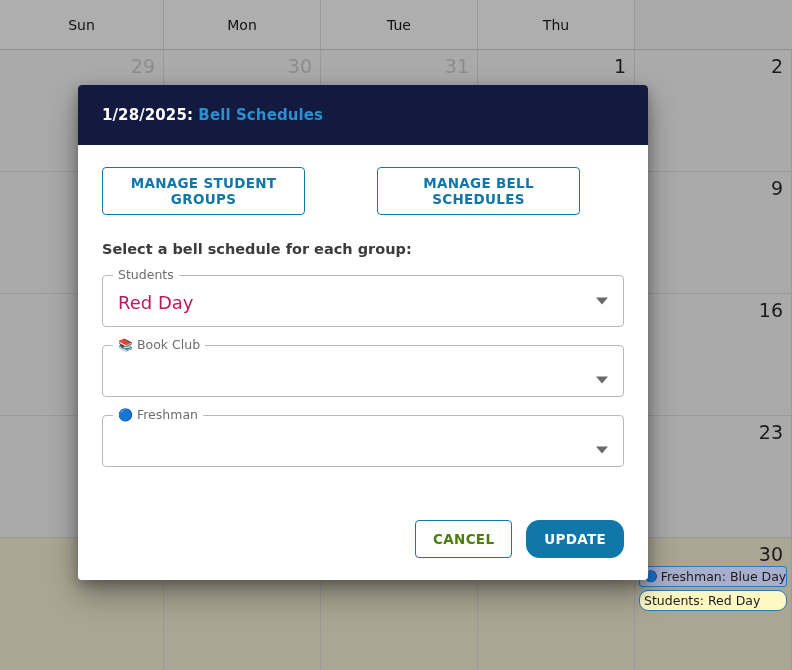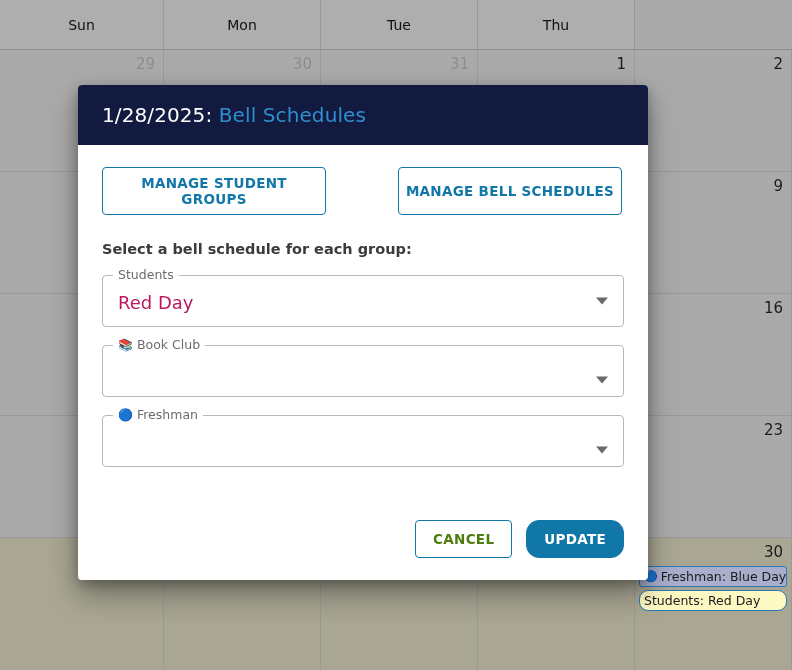--- a/index.html
+++ b/index.html
@@ -56,21 +56,21 @@
     border-right: 1px solid #9a9a9a;
     box-sizing: border-box;
     background: #aaaaaa;
   }
   .cal-daycell:first-child { flex: 0 0 164px; }
   .cal-daycell.highlight { background: #a9a693; }
   .daynum {
     position: absolute;
     top: 5px;
     right: 8px;
-    font-size: 15px;
+    font-size: 19px;
     color: #1b1b1b;
   }
   .daynum.muted { color: #8d8d8d; }
 
   .chips {
     position: absolute;
     top: 28px;
     left: 4px;
     right: 4px;
     display: flex;
@@ -127,22 +127,22 @@
   }
   .modal-header {
     background: #131a3f;
     height: 60px;
     display: flex;
     align-items: center;
     padding: 0 24px;
     box-sizing: border-box;
   }
   .modal-title {
-    font-size: 20px;
-    font-weight: normal;
+    font-size: 15px;
+    font-weight: bold;
     color: #ffffff;
     letter-spacing: 0.1px;
   }
   .modal-title .accent {
     color: #2d8fd0;
   }
   .modal-body {
     padding: 22px 24px 0 24px;
     flex: 1;
     box-sizing: border-box;
@@ -155,21 +155,21 @@
   }
   .outline-btn {
     border: 1px solid #1176a8;
     border-radius: 4px;
     background: #ffffff;
     color: #1176a8;
     font-size: 13.5px;
     font-weight: bold;
     letter-spacing: 0.3px;
     height: 48px;
-    width: 224px;
+    width: 203px;
     display: flex;
     align-items: center;
     justify-content: center;
     cursor: pointer;
     font-family: inherit;
     box-sizing: border-box;
   }
 
   .instruction {
     margin-top: 26px;

